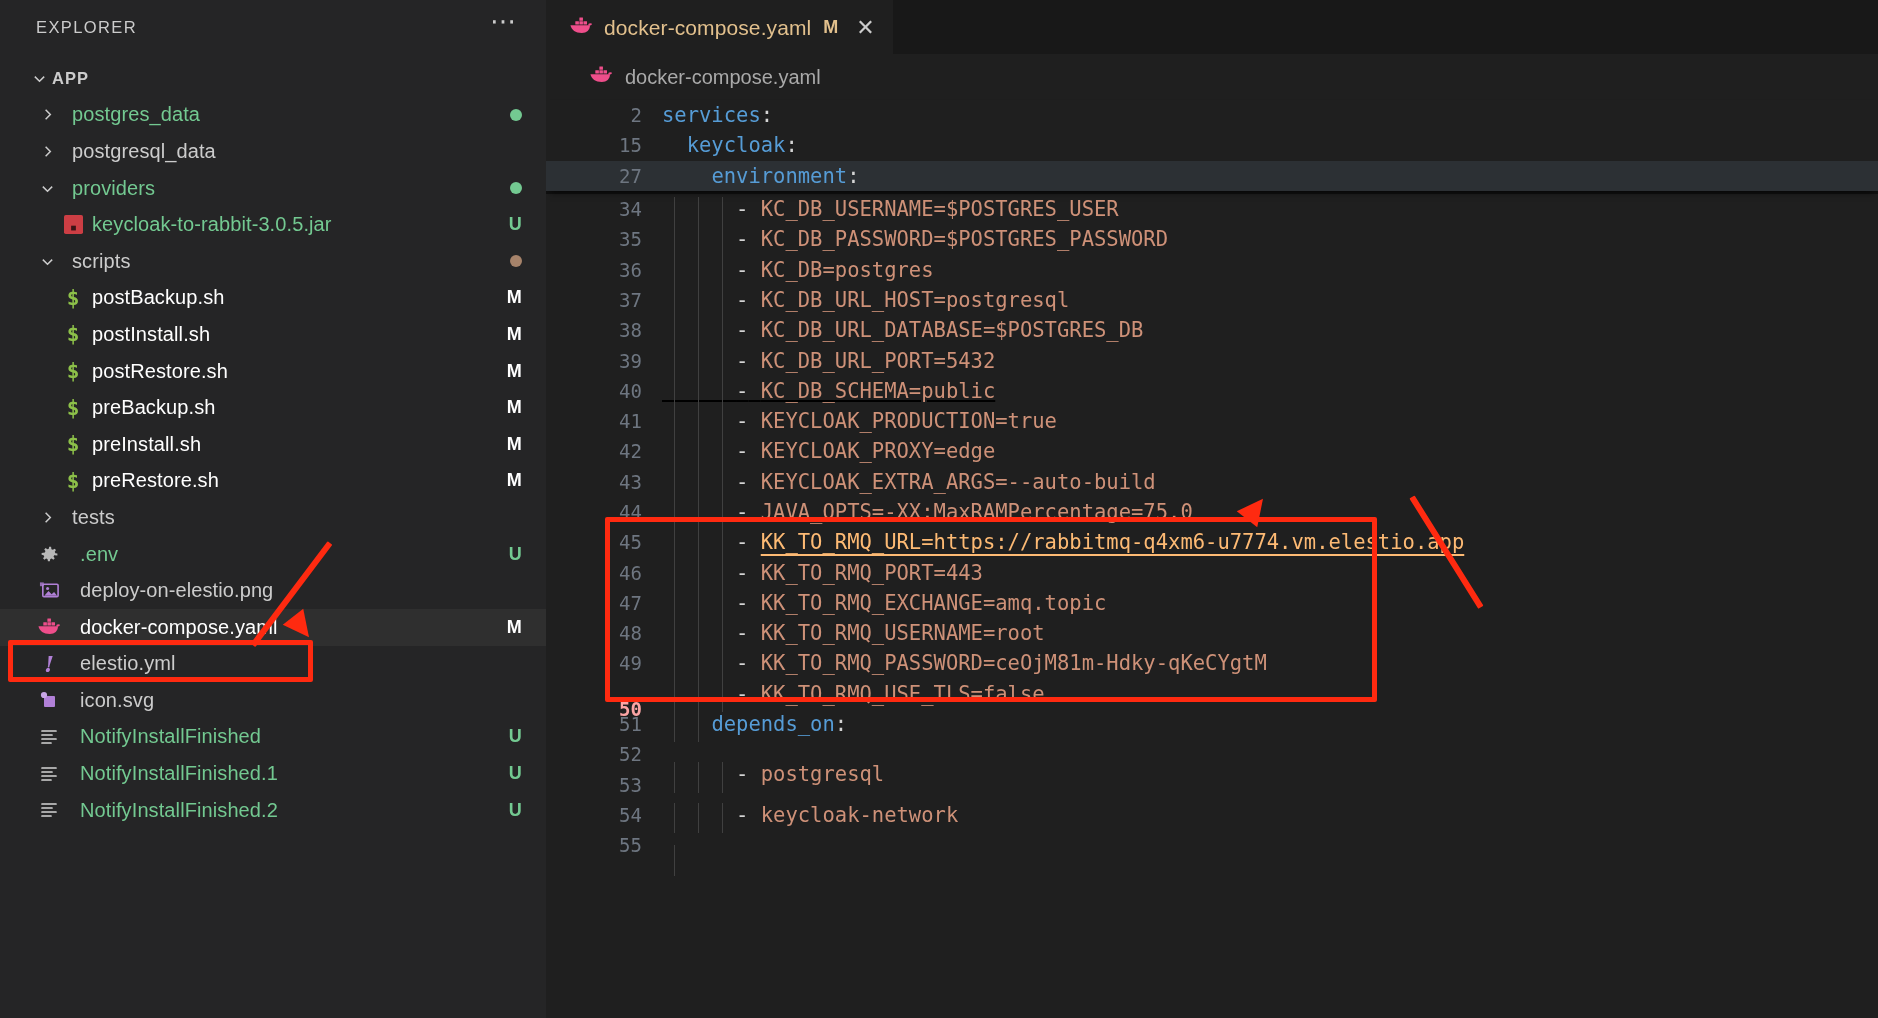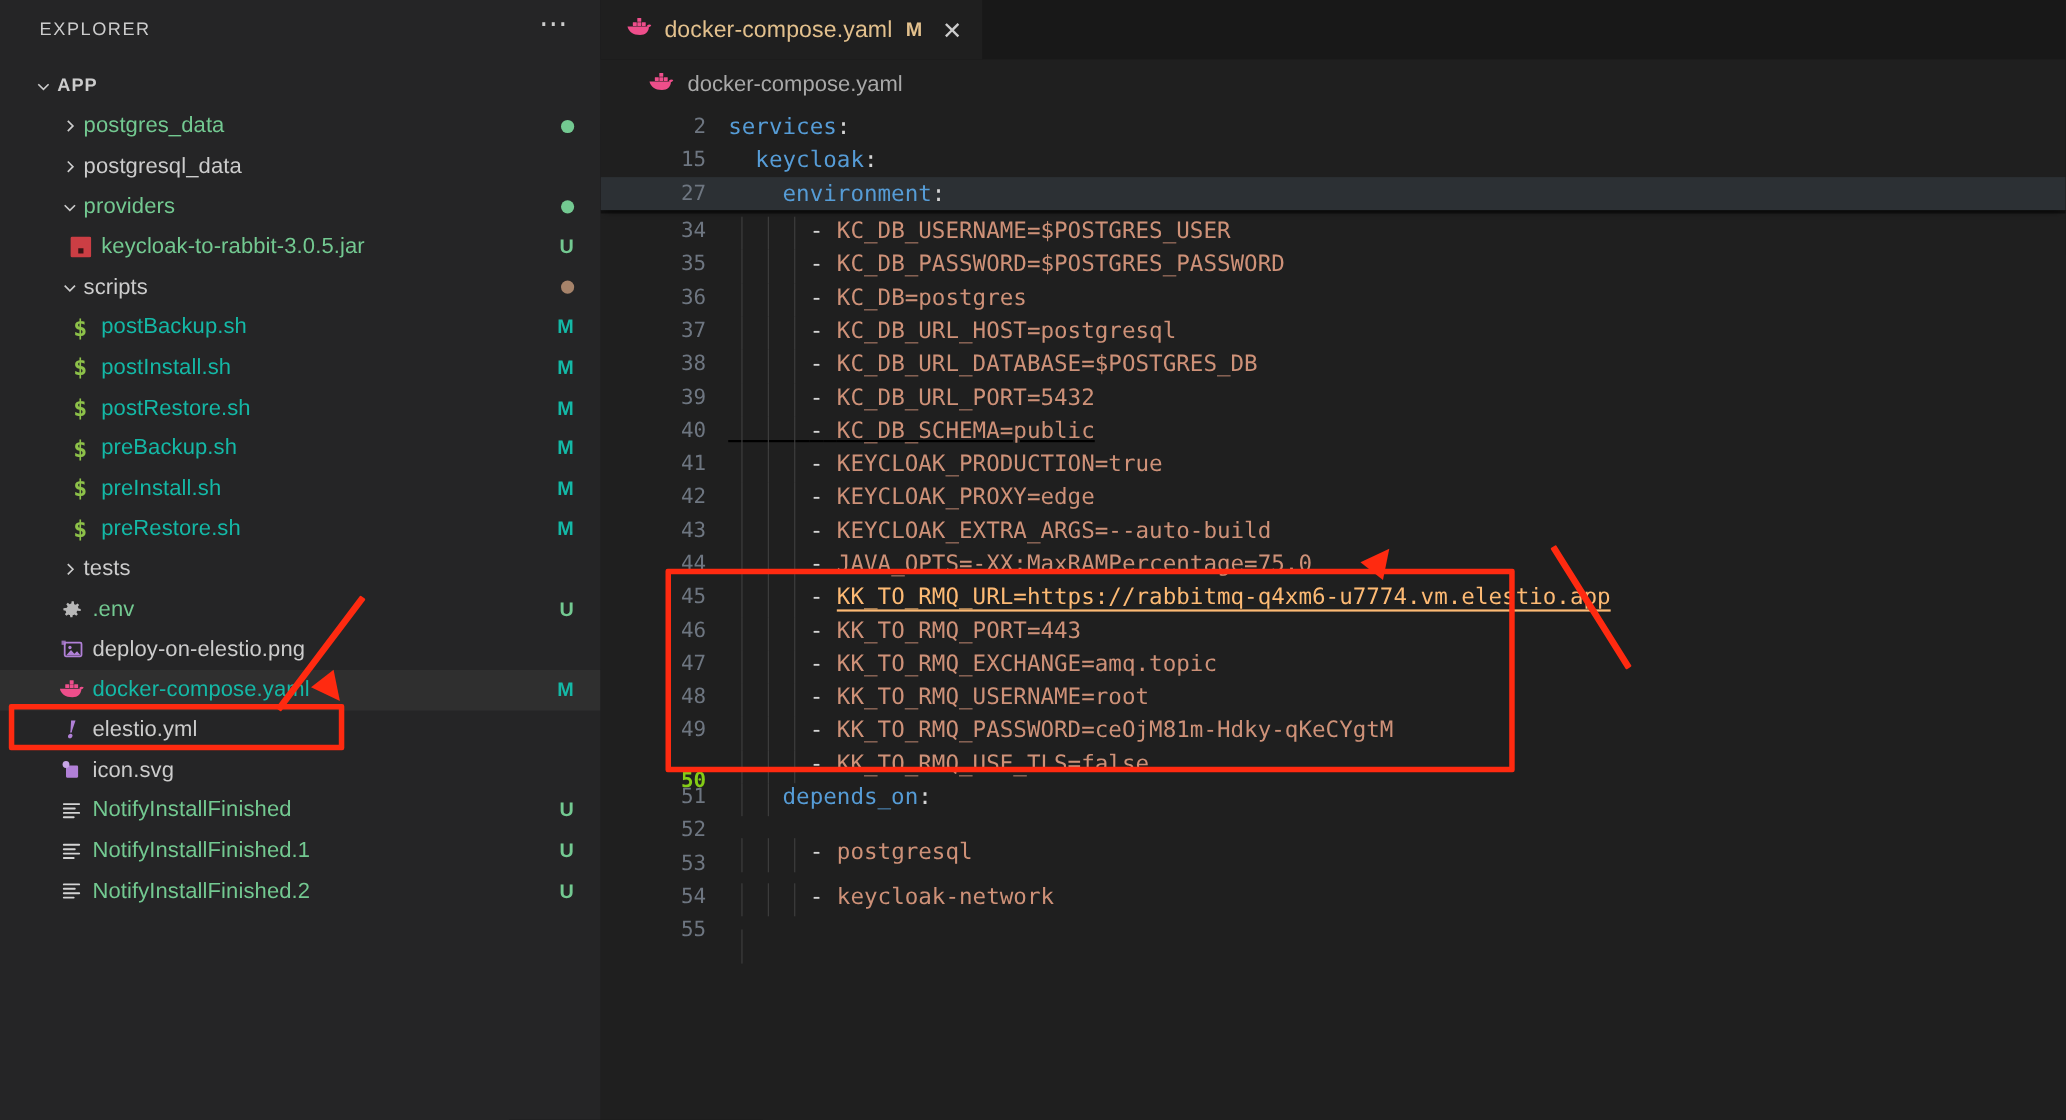--- a/index.html
+++ b/index.html
@@ -63,27 +63,27 @@
     margin-left: auto;
     font-size: 18px; font-weight: bold;
     letter-spacing: 0.3px;
   }
   .dot {
     margin-left: auto;
     width: 12px; height: 12px; border-radius: 50%;
   }
   .c-green  { color: #73c991; }
   .c-white  { color: #cccccc; }
-  .c-mod    { color: #14b8a6; }
+  .c-mod    { color: #ffffff; }
   .bg-green { background: #73c991; }
   .bg-mod   { background: #a6836a; }
 
   
   .lv0 { padding-left: 26px; }
-  .lv1 { padding-left: 50px; }
+  .lv1 { padding-left: 34px; gap: 12px; }
   .lv2 { padding-left: 58px; }
 
   
   #editor {
     flex: 1 1 auto; height: 1018px;
     background: #1f1f1f;
     position: relative; overflow: hidden;
   }
   .tabbar {
     height: 54px;
@@ -124,21 +124,21 @@
     white-space: pre;
     position: relative;
   }
   .gutter {
     width: 116px; flex: 0 0 116px;
     text-align: right; padding-right: 20px;
     color: #6e7681; font-size: 19px;
     font-family: "DejaVu Sans Mono", monospace;
     position: relative;
   }
-  .gutter.active { color: #84cc16; font-weight: 600; margin-top: 30px; }
+  .gutter.active { color: #fca5a5; font-weight: 600; margin-top: 30px; }
   .code { flex: 1 1 auto; padding-left: 0; }
   .sticky .cline { background: #1f1f1f; }
   .sticky .cline.hl { background: #2c3034; }
 
   .k-key  { color: #569cd6; }
   .k-punc { color: #d4d4d4; }
   .k-str  { color: #ce9178; }
   .k-dash { color: #d4d4d4; }
   .k-link { color: #fdba74; text-decoration: underline; text-underline-offset: 5px; }
   .indentguide {

